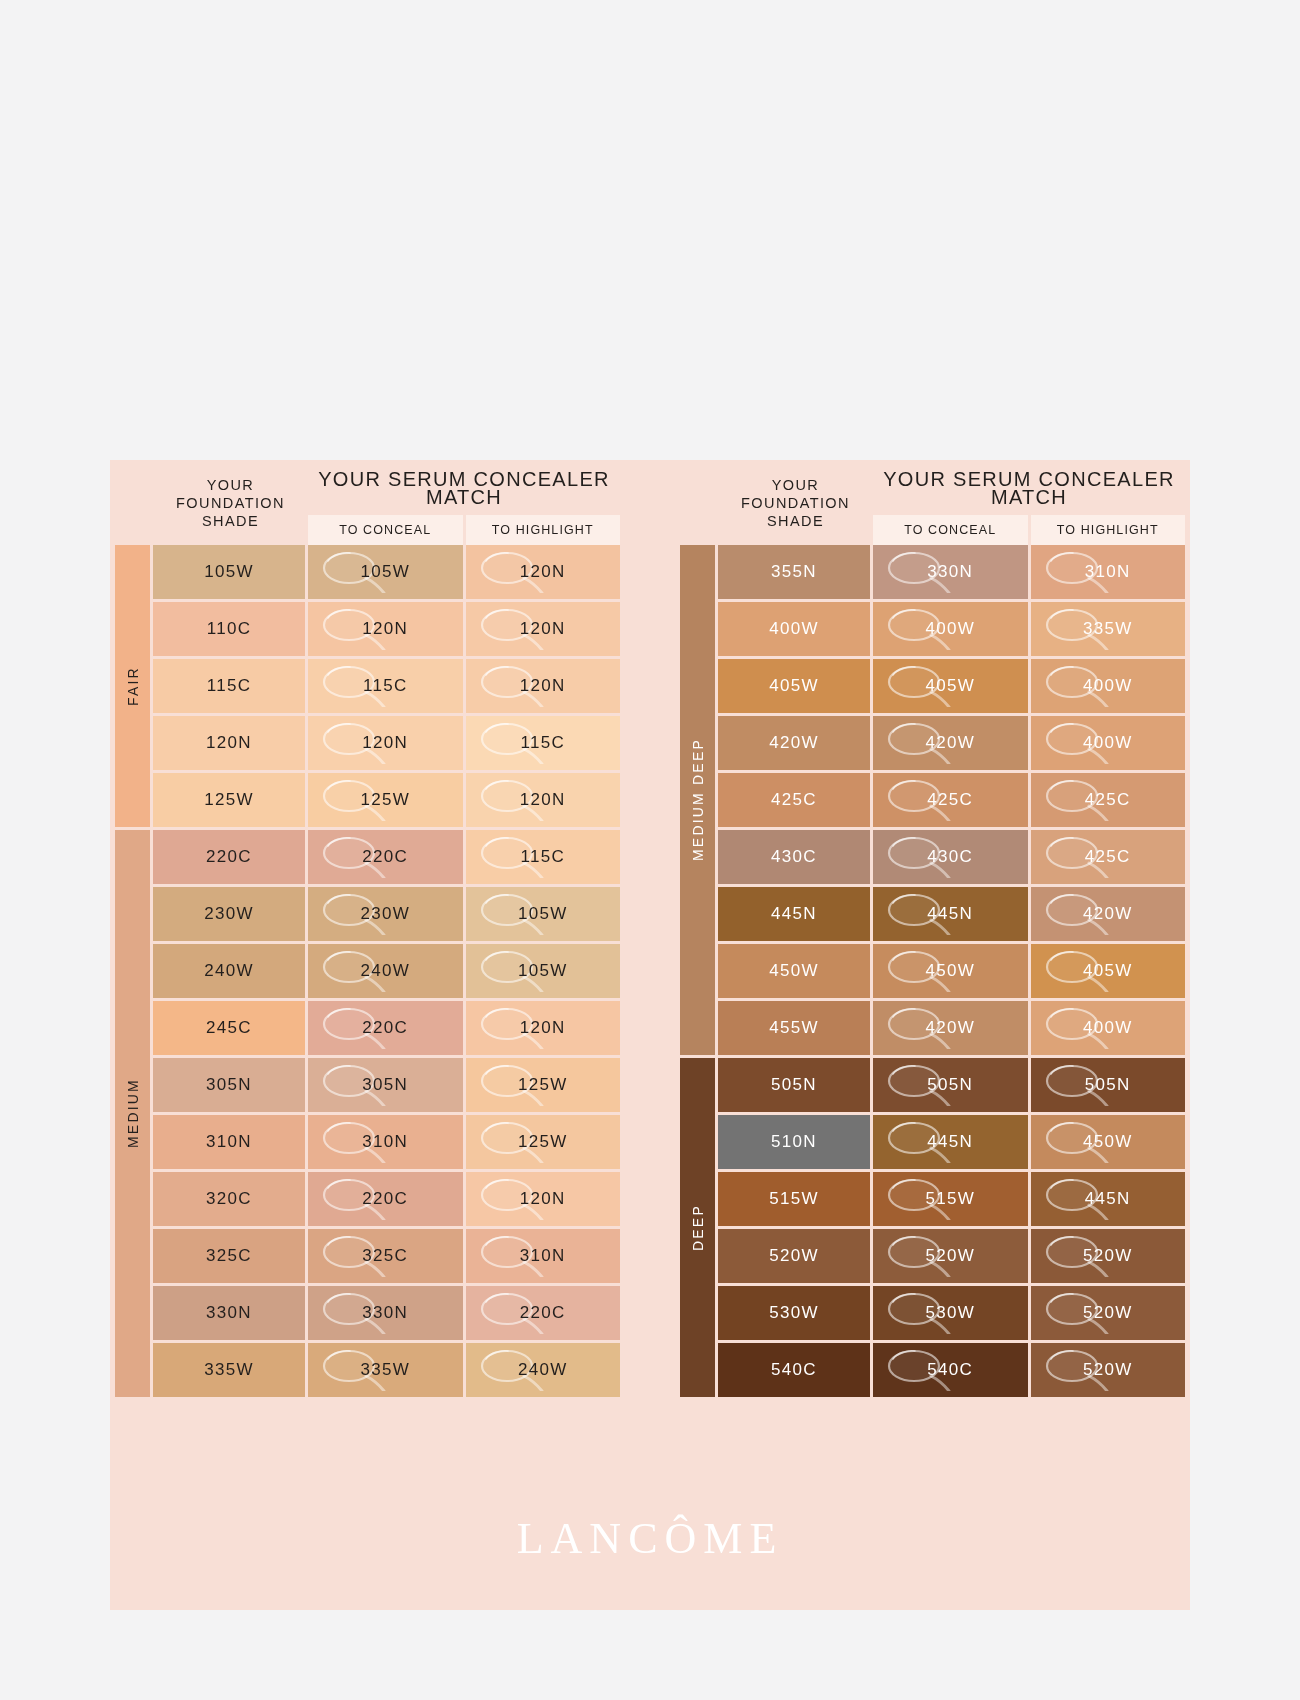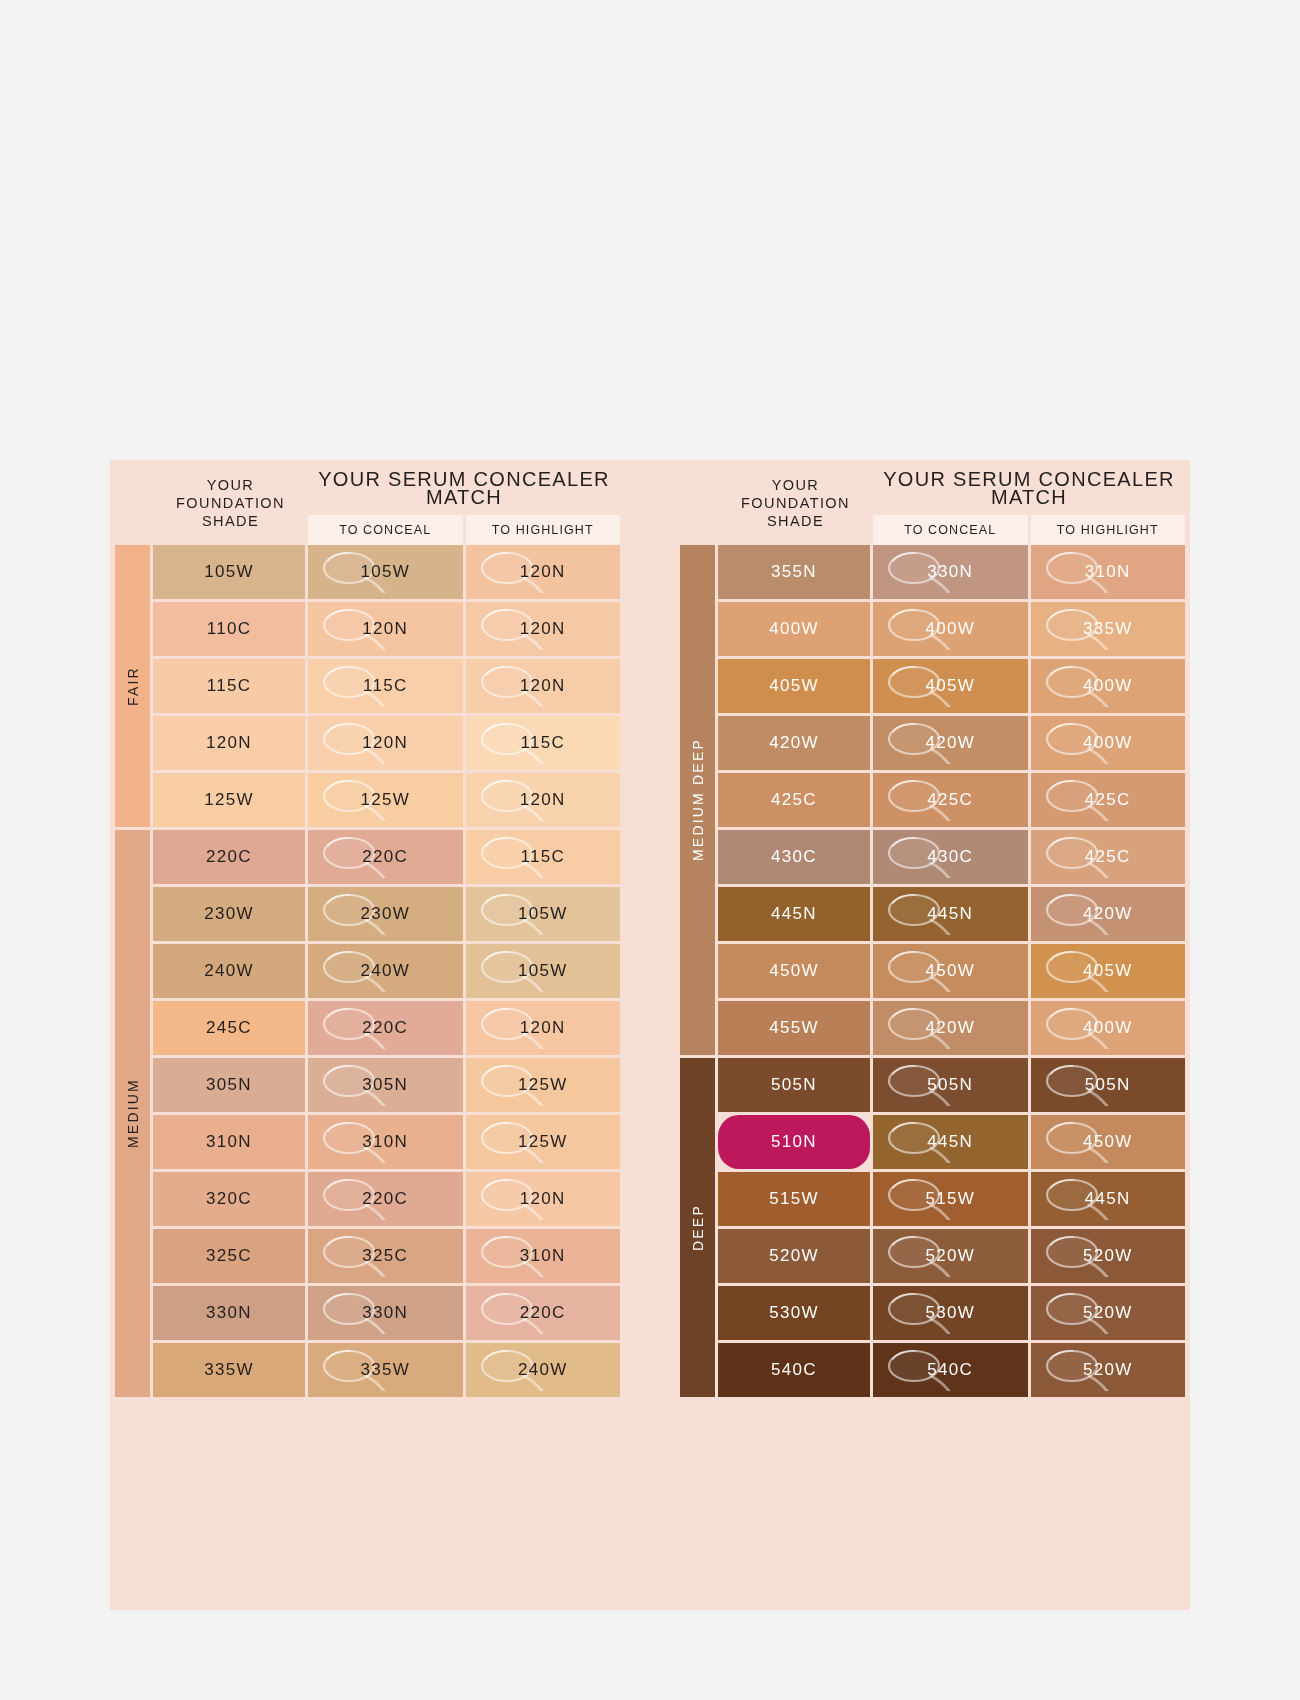--- a/index.html
+++ b/index.html
@@ -864,21 +864,21 @@
                     <ellipse cx="33" cy="19" rx="25" ry="15" fill="none" stroke="rgba(255,255,255,0.55)" stroke-width="2.2"></ellipse>
                     <ellipse cx="33" cy="19" rx="25" ry="15" fill="rgba(255,255,255,0.07)"></ellipse>
                     <path d="M50 29 C58 33 64 39 68 44" fill="none" stroke="rgba(255,255,255,0.45)" stroke-width="3" stroke-linecap="round"></path>
                     <path d="M12 12 C16 6 26 3 34 4" fill="none" stroke="rgba(255,255,255,0.6)" stroke-width="1.6" stroke-linecap="round"></path>
                   </svg>
                 </div>
                 <span class="lbl" style="color: rgb(255, 255, 255);">505N</span>
               </div>
             </div>
             <div class="row">
-              <div class="cell shade dark" style="background: #be185d; border-radius: 21px;">
+              <div class="cell shade dark" style="background: #737373;">
                 <span class="lbl" style="color: rgb(255, 255, 255);">510N</span>
               </div>
               <div class="cell swatch dark" style="background: rgb(148, 100, 47);">
                 <div class="blob">
                   <svg viewBox="0 0 78 44" preserveAspectRatio="none">
                     <ellipse cx="33" cy="19" rx="25" ry="15" fill="none" stroke="rgba(255,255,255,0.55)" stroke-width="2.2"></ellipse>
                     <ellipse cx="33" cy="19" rx="25" ry="15" fill="rgba(255,255,255,0.07)"></ellipse>
                     <path d="M50 29 C58 33 64 39 68 44" fill="none" stroke="rgba(255,255,255,0.45)" stroke-width="3" stroke-linecap="round"></path>
                     <path d="M12 12 C16 6 26 3 34 4" fill="none" stroke="rgba(255,255,255,0.6)" stroke-width="1.6" stroke-linecap="round"></path>
                   </svg>
@@ -1004,13 +1004,14 @@
                 </div>
                 <span class="lbl" style="color: rgb(255, 255, 255);">520W</span>
               </div>
             </div>
           </div>
       </div>
     </div>
 
   </div>
 
+  <div id="logo">LANCÔME</div>
 </div>
 
 </body></html>

